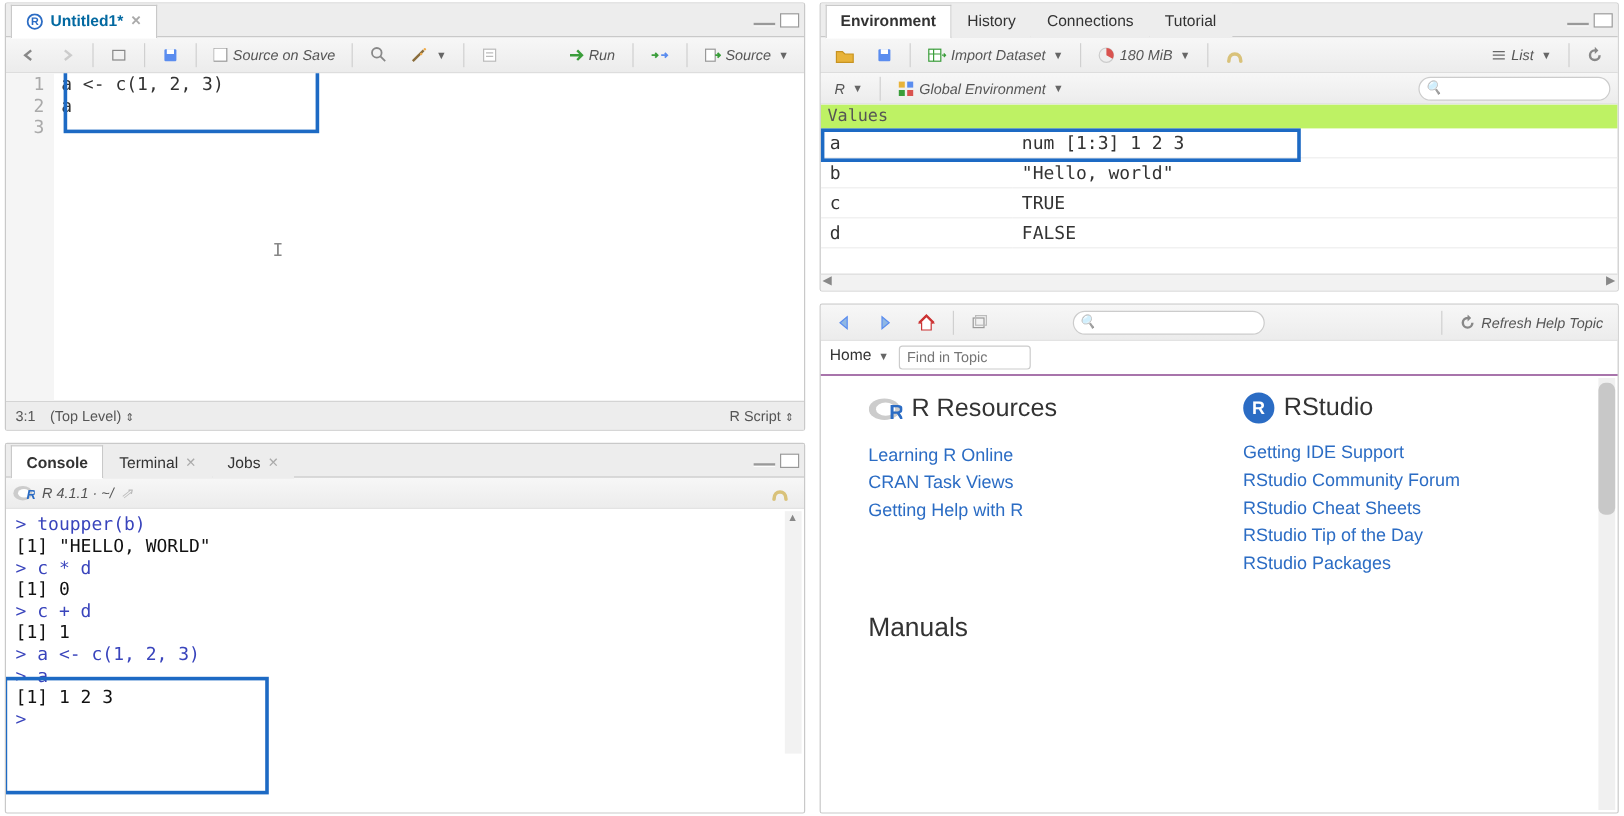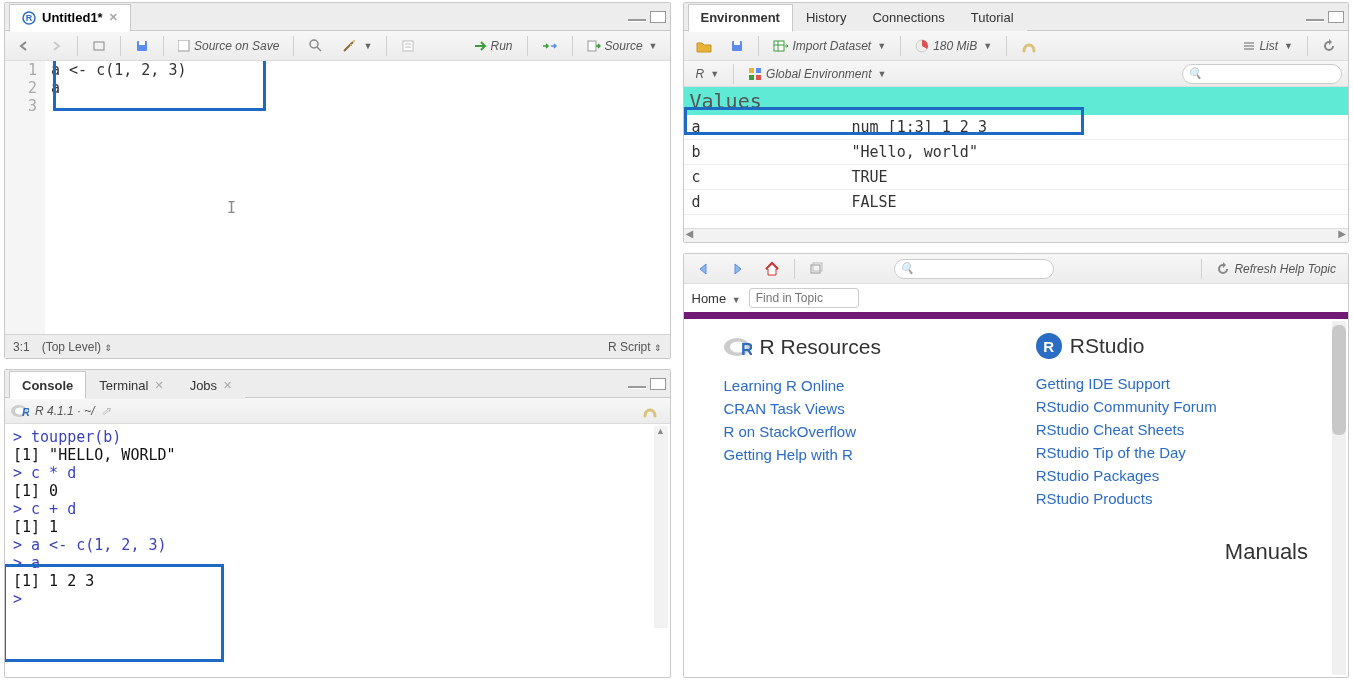--- a/index.html
+++ b/index.html
@@ -96,34 +96,34 @@
   .winicons { display:flex; gap:4px; align-items:center; margin-right:4px;}
   .winicons span { display:inline-block; width:16px; height:12px; border:1px solid #999; background:#fff;}
   .console-out { padding: 4px 8px; white-space: pre; color:#111; }
   .console-out .prompt { color:#3944bc; }
   .console-out .blue { color:#3944bc; }
   .find-box { border:1px solid #ccc; border-radius:12px; padding:1px 8px 1px 22px; font-size:12px; color:#888; background:#fff;
               width:160px; position:relative; display:inline-flex; align-items:center; height:20px;}
   .find-box::before { content:"🔍"; position:absolute; left:5px; font-size:11px; opacity:.6;}
   .env-table { width:100%; border-collapse:collapse; }
   .env-table td { padding:3px 8px; border-bottom:1px solid #eee; font-family: Menlo, Consolas, monospace; font-size:15px;}
-  .section-label { background:#5eead4; padding:2px 6px; font-family: Menlo, Consolas, monospace; font-size:20px; color:#555;}
+  .section-label { background:#bef264; padding:2px 6px; font-family: Menlo, Consolas, monospace; font-size:14px; color:#555;}
   .help-body { padding:14px 40px; overflow:auto; flex:1; display:flex; flex-direction:column;}
   .help-cols { display:flex; gap:40px;}
   .help-h { display:flex; align-items:center; gap:8px; font-size:21px; color:#333; margin-bottom:16px;}
   .help-h .ricon { width:26px; height:26px; border-radius:50%; background:#2b6cc4; color:#fff; display:flex; align-items:center; justify-content:center; font-weight:bold; font-size:15px;}
   .help-links a { display:block; color:#2b6cc4; text-decoration:none; font-size:15px; margin:6px 0;}
   .hl-box { border:3px solid #1d6ac4; position:absolute; pointer-events:none; }
-  .dirty { color:#000000; }
+  .dirty { color:#0369a1; }
   .scroll-h { height:14px; background:#f2f2f2; border-top:1px solid #ddd; position:relative;}
   .scroll-h::before{content:"◀"; position:absolute; left:2px; top:-1px; font-size:10px; color:#888;}
   .scroll-h::after{content:"▶"; position:absolute; right:2px; top:-1px; font-size:10px; color:#888;}
   .caret { display:inline-block; font-size:9px; color:#666; margin-left:2px;}
   svg { display:block; }
-  .subtoolbar { display:flex; align-items:center; gap:8px; padding:4px 8px; border-bottom:7px solid #701a75; font-size:13px;}
+  .subtoolbar { display:flex; gap:8px; padding:4px 8px; border-bottom:1px solid #701a75; font-size:13px;}
 </style>
 </head>
 <body>
 
 <div class="app">
 
   <div class="col">
 
     <div class="pane" style="flex:1.02;">
       <div class="tabbar">
@@ -439,39 +439,37 @@
               <svg width="28" height="28">
                   <ellipse cx="13" cy="14" rx="13" ry="9" fill="#ccc"></ellipse>
                   <ellipse cx="14" cy="14" rx="8" ry="5.5" fill="#fff"></ellipse>
                   <text x="17" y="22" font-size="17" font-weight="bold" fill="#2b6cc4">R</text>
                 </svg>
               <span>R Resources</span>
             </div>
             <div class="help-links" id="help-col1">
                 <a href="#">Learning R Online</a>
                 <a href="#">CRAN Task Views</a>
-                <a href="#">R on StackOverflow</a>
                 <a href="#">Getting Help with R</a>
               </div>
           </div>
           <div style="flex:1;">
             <div class="help-h">
               <span class="ricon">R</span>
               <span>RStudio</span>
             </div>
             <div class="help-links" id="help-col2">
                 <a href="#">Getting IDE Support</a>
                 <a href="#">RStudio Community Forum</a>
                 <a href="#">RStudio Cheat Sheets</a>
                 <a href="#">RStudio Tip of the Day</a>
                 <a href="#">RStudio Packages</a>
-                <a href="#">RStudio Products</a>
               </div>
           </div>
         </div>
-        <div style="font-size:22px; color:#333; margin-top:26px;text-align:right;">Manuals</div>
+        <div style="font-size:22px; color:#333; margin-top:26px;">Manuals</div>
         <div style="position:absolute; right:2px; top:2px; width:14px; bottom:2px; background:#f0f0f0;">
             <div style="background:#c8c8c8; width:100%; height:110px; border-radius:6px; margin-top:4px;"></div>
           </div>
       </div>
     </div>
   </div>
 </div>
 
 </body></html>

